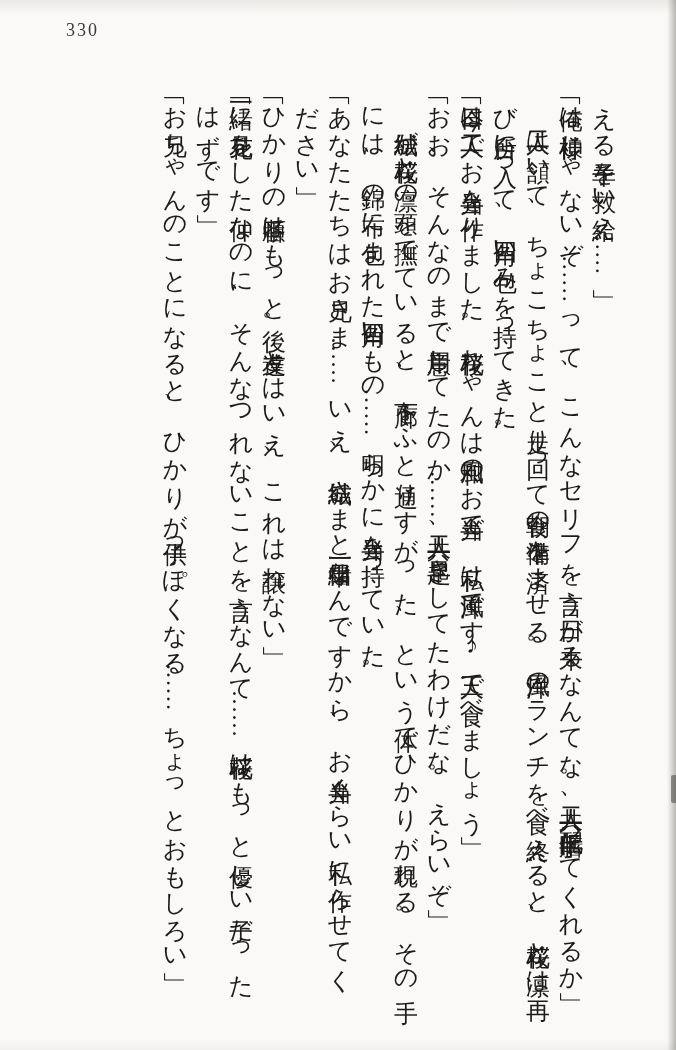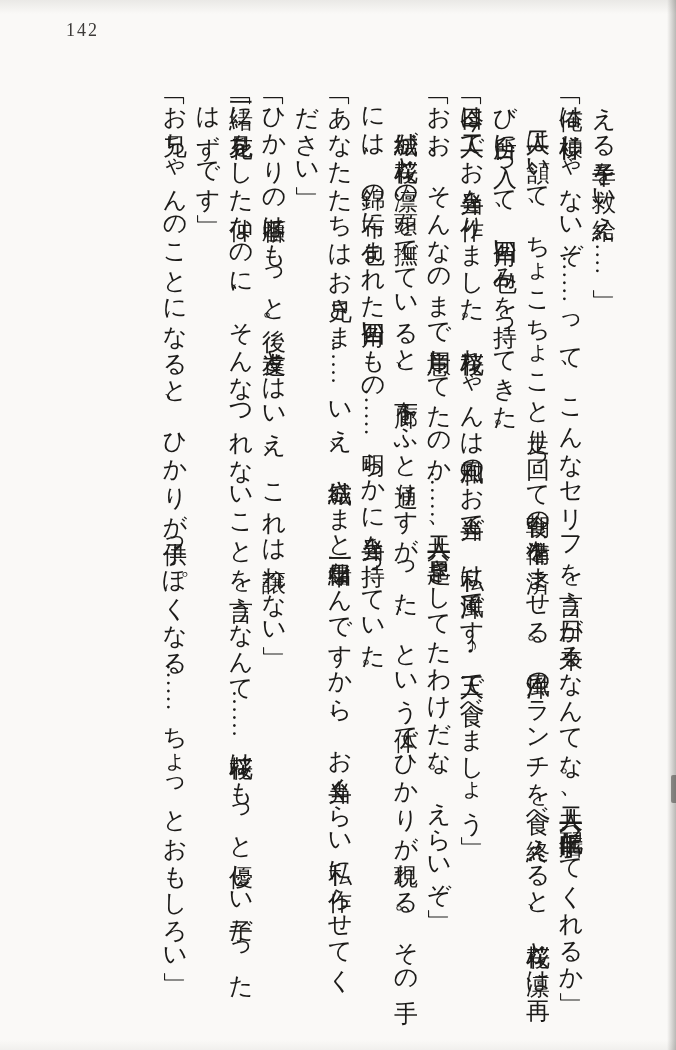--- a/index.html
+++ b/index.html
@@ -75,21 +75,21 @@
     height:28px;
     background:rgba(70,68,64,0.55);
     border-radius:2px 0 0 2px;
     pointer-events:none;
   }
 </style>
 </head>
 <body>
 
 <div class="page">
-  <div class="page-number">142</div>
+  <div class="page-number">330</div>
 
   <div class="text-block" id="text-block">
       <p>える子羊を救い給え……」</p>
       <p>「俺は神様じゃないぞ……って、こんなセリフを言う日が来るなんてな。二人共、配膳手伝ってくれるか」</p>
       <p class="indent">二人は頷いて、ちょこちょこと走り回って朝食の準備を済ませる。洋風のランチを食べ終えると、桜花と凛は再び台所に入って、四角い包みを持ってきた。</p>
       <p>「今日は二人でお弁当を作りました。桜花ちゃんは和風のお弁当で、私は洋風です♪三人で食べましょう」</p>
       <p>「おお、そんなのまで用意してたのか……二人共、早起きしてたわけだな。えらいぞ」</p>
       <p class="indent">結城が桜花と凛の頭を撫でていると、廊下をふと通りすがった、という体でひかりが現れる。その手には、錦の布に包まれた四角いもの……明らかに弁当を持っていた<span class="hang">。</span></p>
       <p>「あなたたちはお兄さま……いえ、結城さまと一日中一緒なんですから、お弁当くらい私に作らせてください」</p>
       <p>「ひかりの順番はもっと後。友達とはいえ、これは譲れない」</p>

